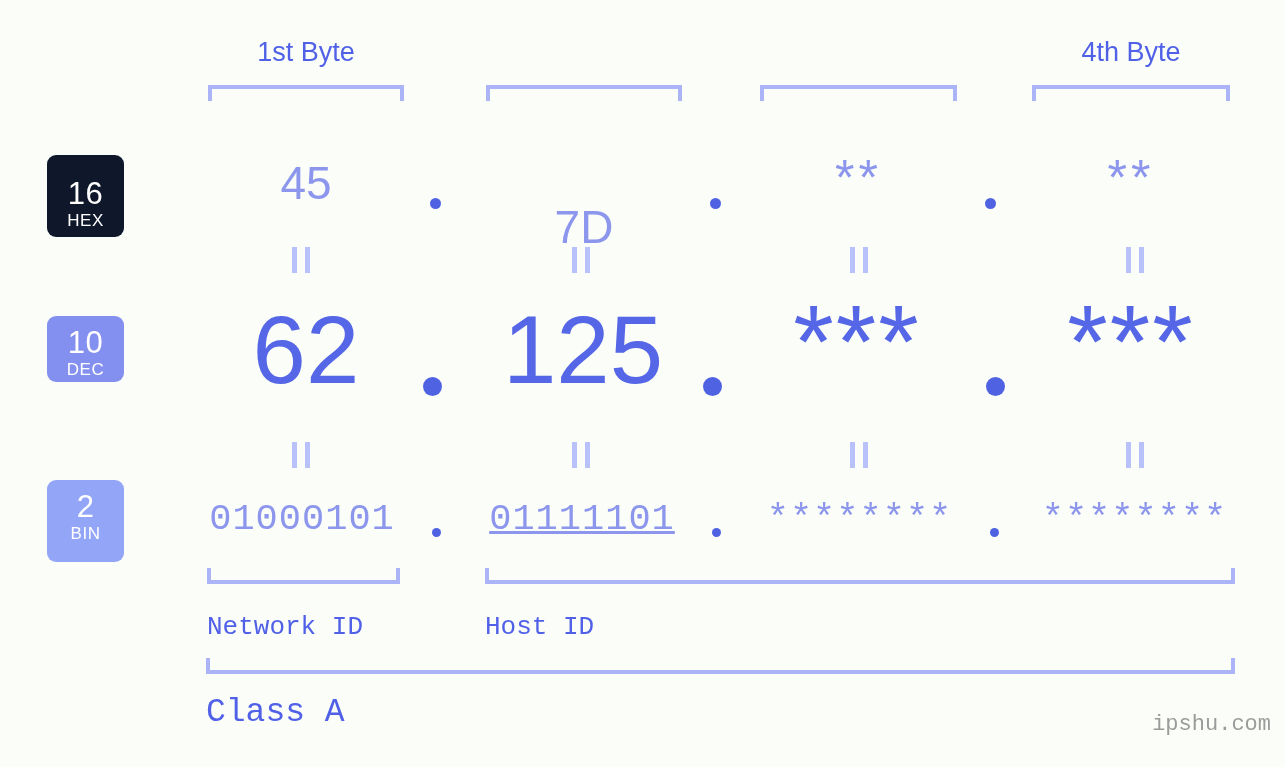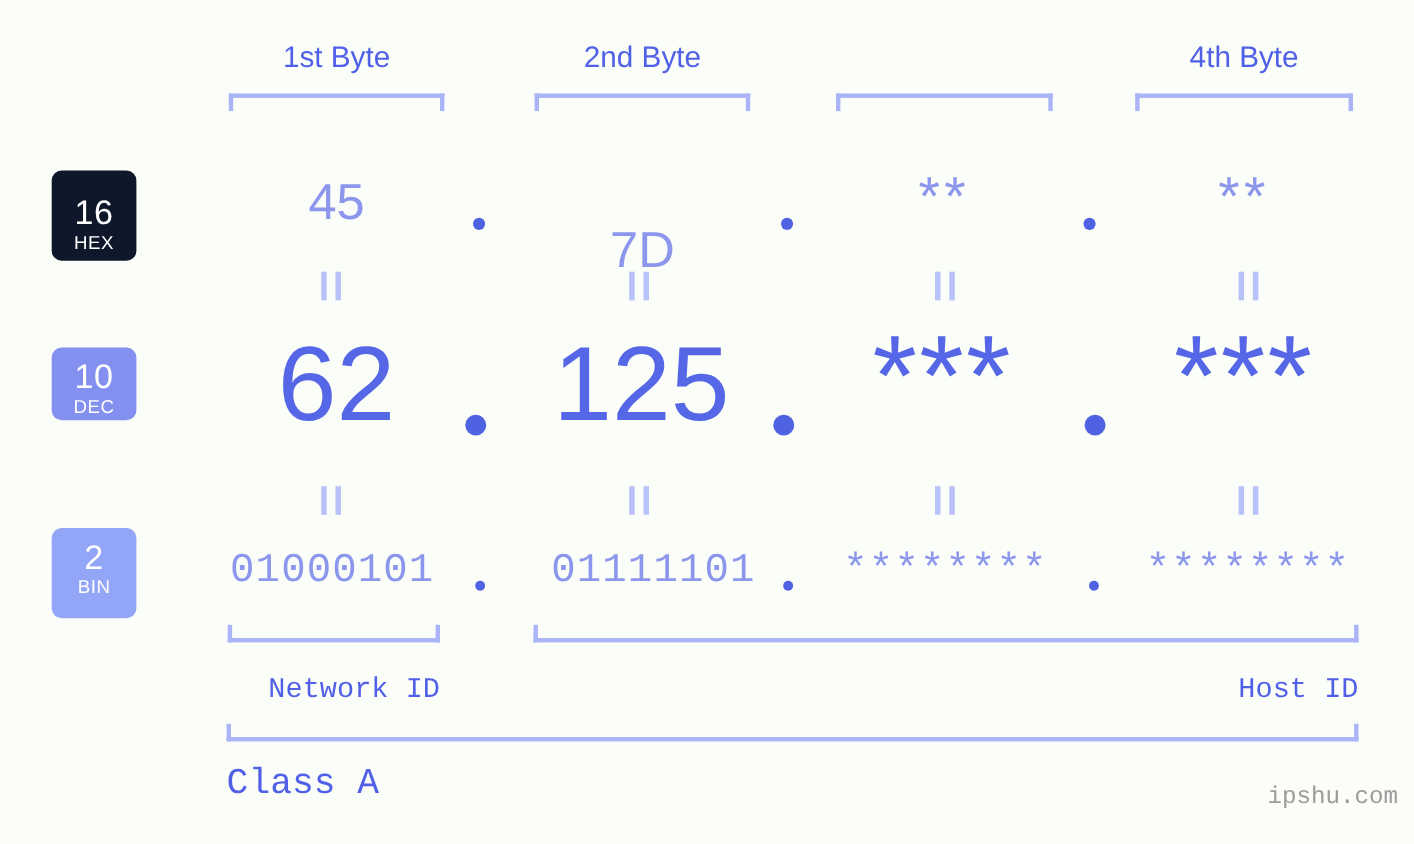--- a/index.html
+++ b/index.html
@@ -170,21 +170,21 @@
     border-radius: 50%;
     background: #4f63e2;
   }
 
   
   .id-label {
     position: absolute;
     top: 608px;
     height: 38px;
     line-height: 38px;
-    text-align: right;
+    text-align: left;
     font-size: 26px;
     color: #5061e8;
     font-family: "Liberation Mono", "DejaVu Sans Mono", monospace;
     white-space: nowrap;
   }
 
   
   #class-label {
     position: absolute;
     top: 692px;
@@ -207,21 +207,20 @@
     font-family: "Liberation Mono", "DejaVu Sans Mono", monospace;
     white-space: nowrap;
   }
 </style>
 </head>
 <body>
 
 <div class="stage">
 
   <div class="byte-header" style="left:208px; width:196px;">1st Byte</div>
-  <div class="byte-header" style="left:486px; width:196px;">2nd Byte</div>
   <div class="byte-header" style="left:1032px; width:198px;">4th Byte</div>
 
   <div class="top-bracket" style="left:208px; width:196px;"></div>
   <div class="top-bracket" style="left:486px; width:196px;"></div>
   <div class="top-bracket" style="left:760px; width:197px;"></div>
   <div class="top-bracket" style="left:1032px; width:198px;"></div>
 
   <div class="badge" id="badge-hex">
     <span class="num">16</span>
     <span class="name">HEX</span>
@@ -280,21 +279,21 @@
       <i></i>
       <i></i>
     </div>
   <div class="eq eq-row2" style="left:1126px;">
       <i></i>
       <i></i>
     </div>
 
   <div class="bin-val" style="left:204px; width:196px;">01000101</div>
   <div class="bin-dot" style="left:432px;"></div>
-  <div class="bin-val" style="left:496px; width:196px;">01111101</div>
+  <div class="bin-val" style="left:484px; width:196px;text-decoration:underline;">01111101</div>
   <div class="bin-dot" style="left:712px;"></div>
   <div class="bin-val" style="left:761px; width:197px;">********</div>
   <div class="bin-dot" style="left:990px;"></div>
   <div class="bin-val" style="left:1036px; width:197px;">********</div>
 
   <div class="bot-bracket" style="left:207px; width:193px; top:568px;"></div>
   <div class="bot-bracket" style="left:485px; width:750px; top:568px;"></div>
 
   <div class="id-label" style="left:207px; width:193px;">Network ID</div>
   <div class="id-label" style="left:485px; width:750px;">Host ID</div>

